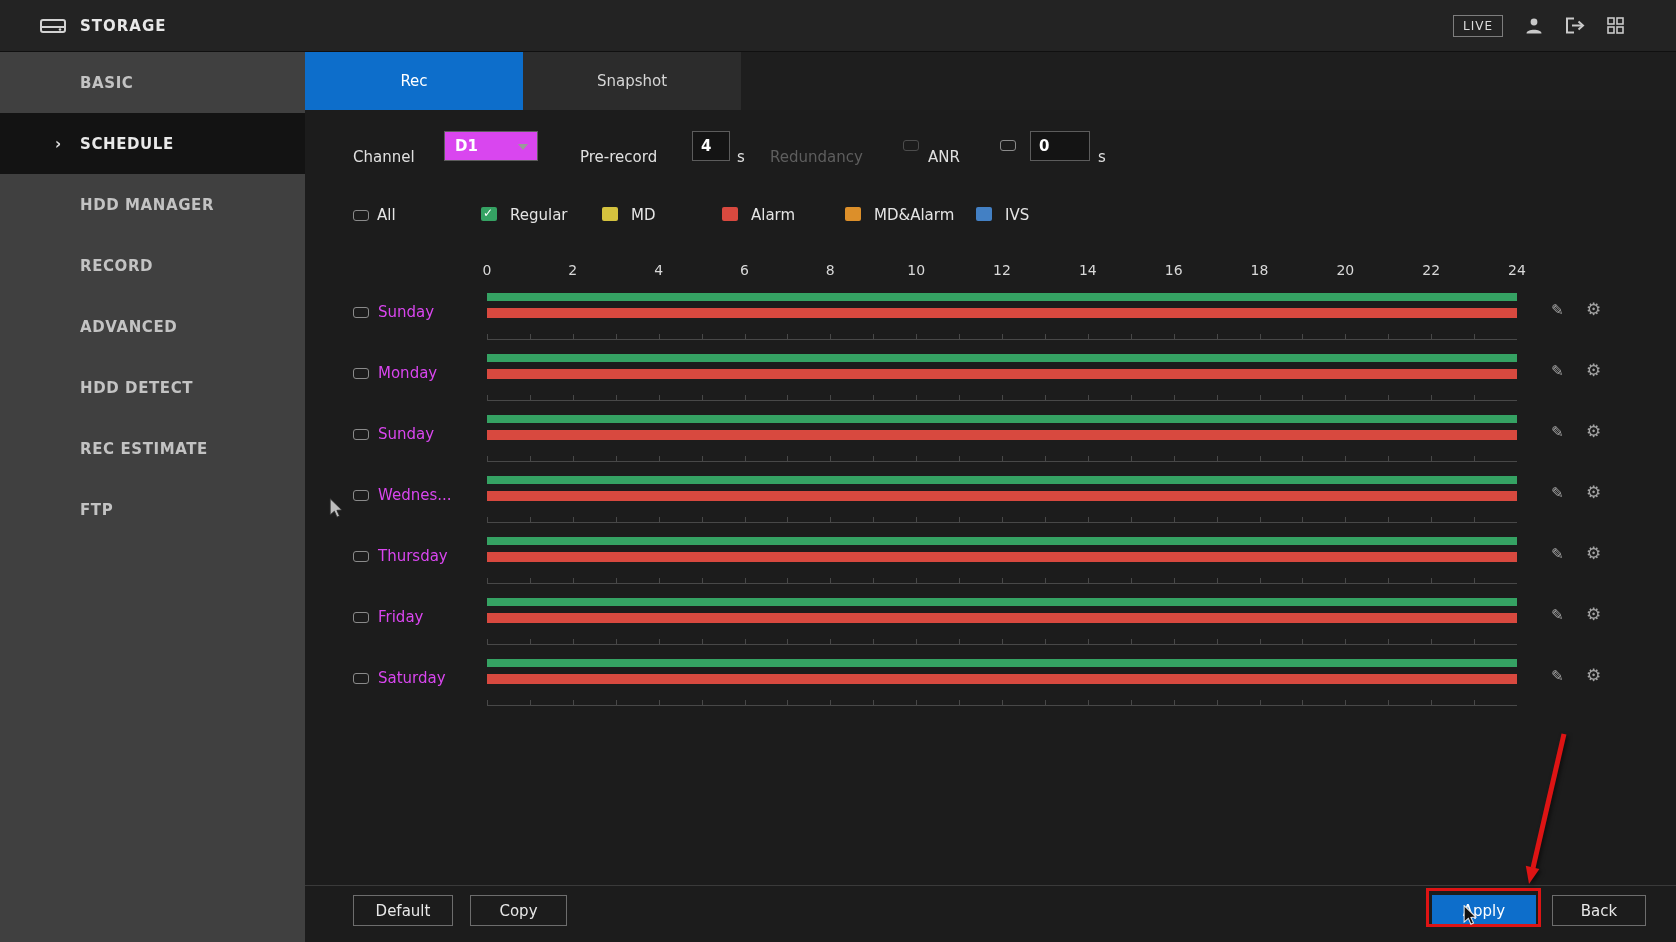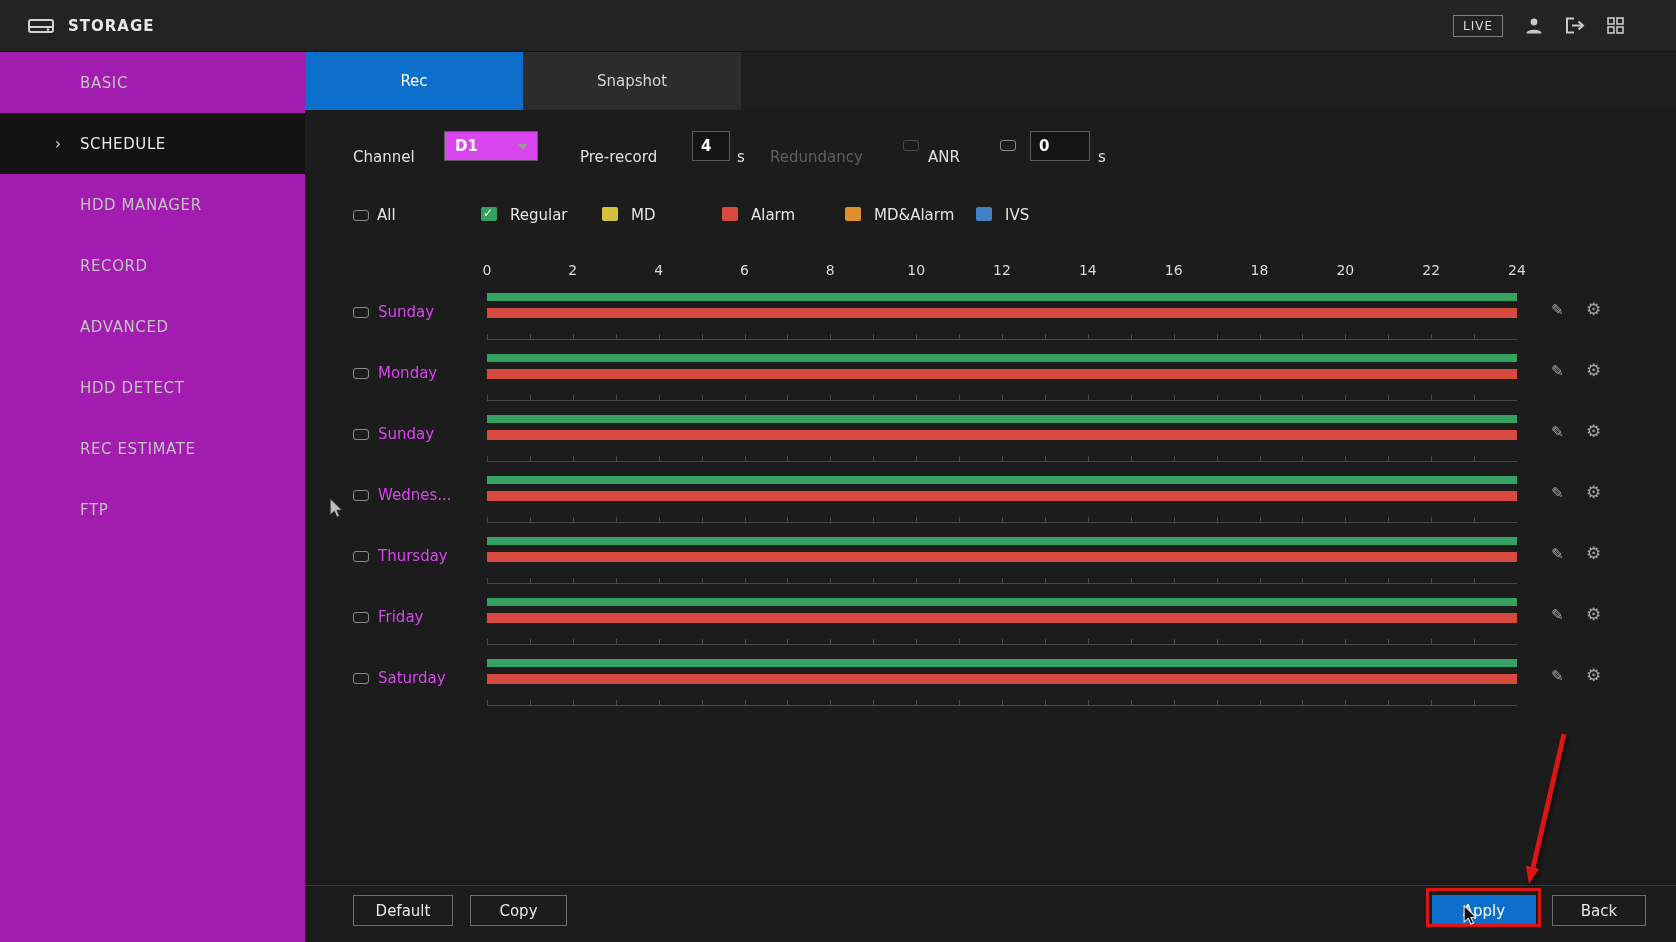--- a/index.html
+++ b/index.html
@@ -10,31 +10,31 @@
     color:#cfcfcf;
     position:relative;
   }
 
   
   .topbar {
     position:absolute; top:0; left:0; right:0; height:52px;
     background:#232323; border-bottom:1px solid #101010;
     display:flex; align-items:center;
   }
-  .topbar-left { display:flex; align-items:center; gap:14px; padding-left:28px; }
+  .topbar-left { display:flex; align-items:center; gap:14px; padding-left:40px; }
   .app-title { font-size:15px; font-weight:600; letter-spacing:1px; color:#e8e8e8; }
   .topbar-right { margin-left:auto; display:flex; align-items:center; gap:22px; padding-right:52px; }
   .live-badge {
     border:1px solid #7d7d7d; color:#dcdcdc; font-size:12px;
     padding:3px 9px; letter-spacing:1px; cursor:default;
   }
   .top-icon { display:inline-flex; }
 
   
-  .sidebar { position:absolute; top:52px; left:0; width:305px; bottom:0; background:#a21caf; }
+  .sidebar { position:absolute; top:52px; left:0; width:305px; bottom:0; background:#404040;font-weight:bold; }
   .side-item {
     height:61px; display:flex; align-items:center; padding-left:80px;
     font-size:15px; letter-spacing:.6px; color:#c3c3c3; position:relative; cursor:pointer;
   }
   .side-item.active { background:#131313; color:#e9e9e9; }
   .side-item.active .chev { position:absolute; left:55px; top:50%; transform:translateY(-50%); color:#dcdcdc; font-size:15px; }
 
   
   .main { position:absolute; top:52px; left:305px; right:0; bottom:0; background:#1c1c1c; }
 

